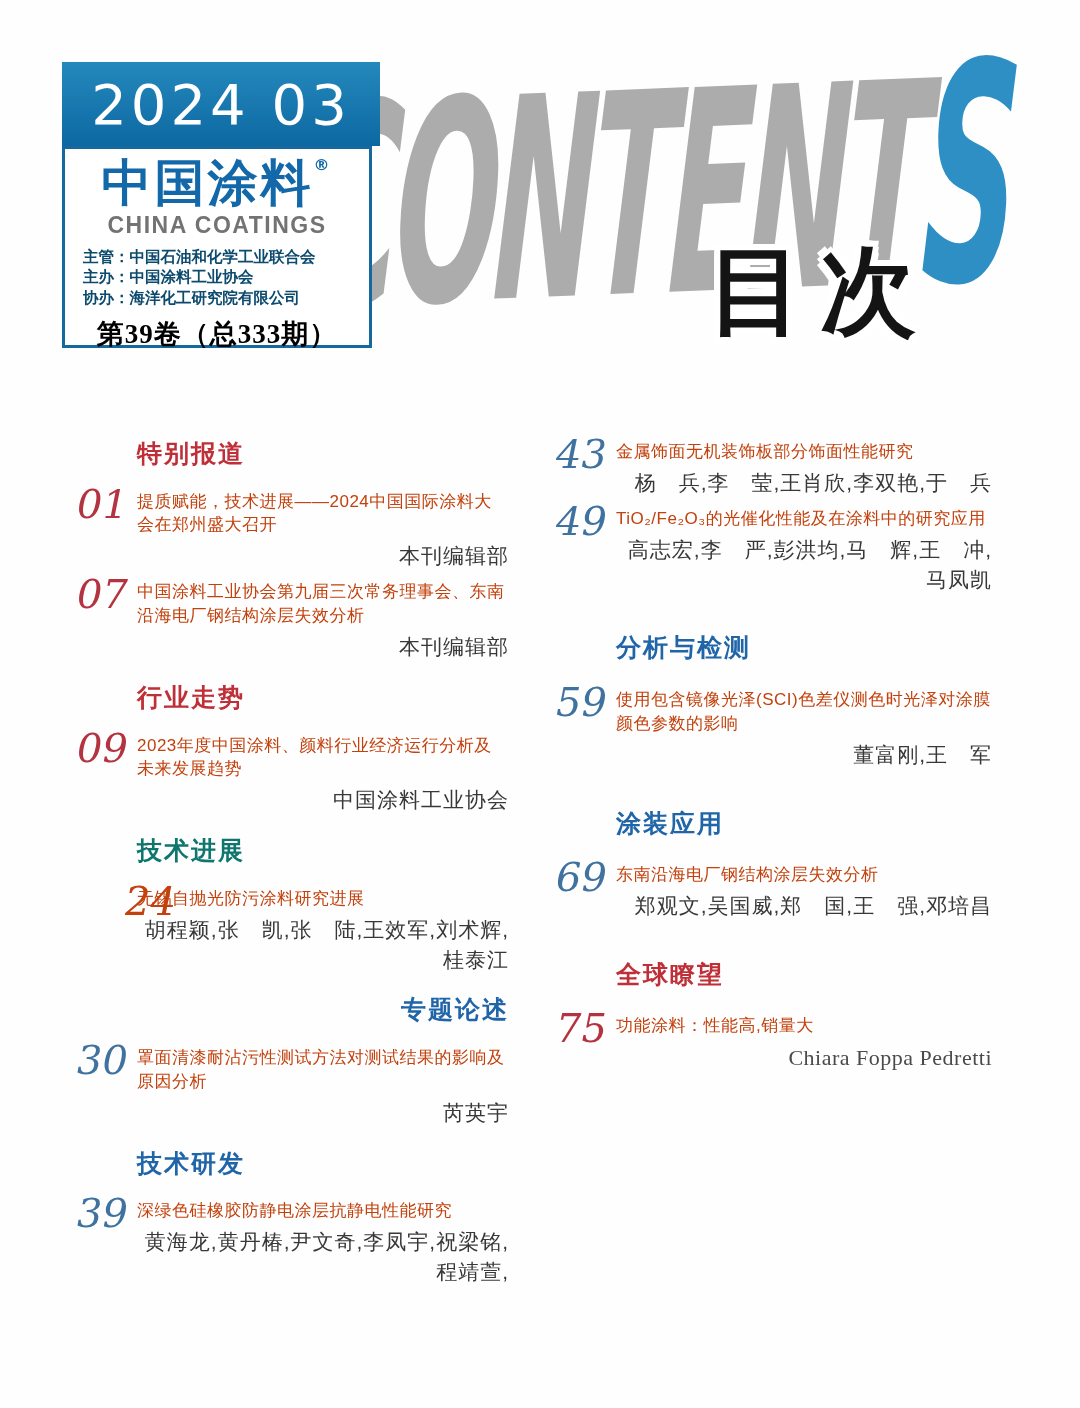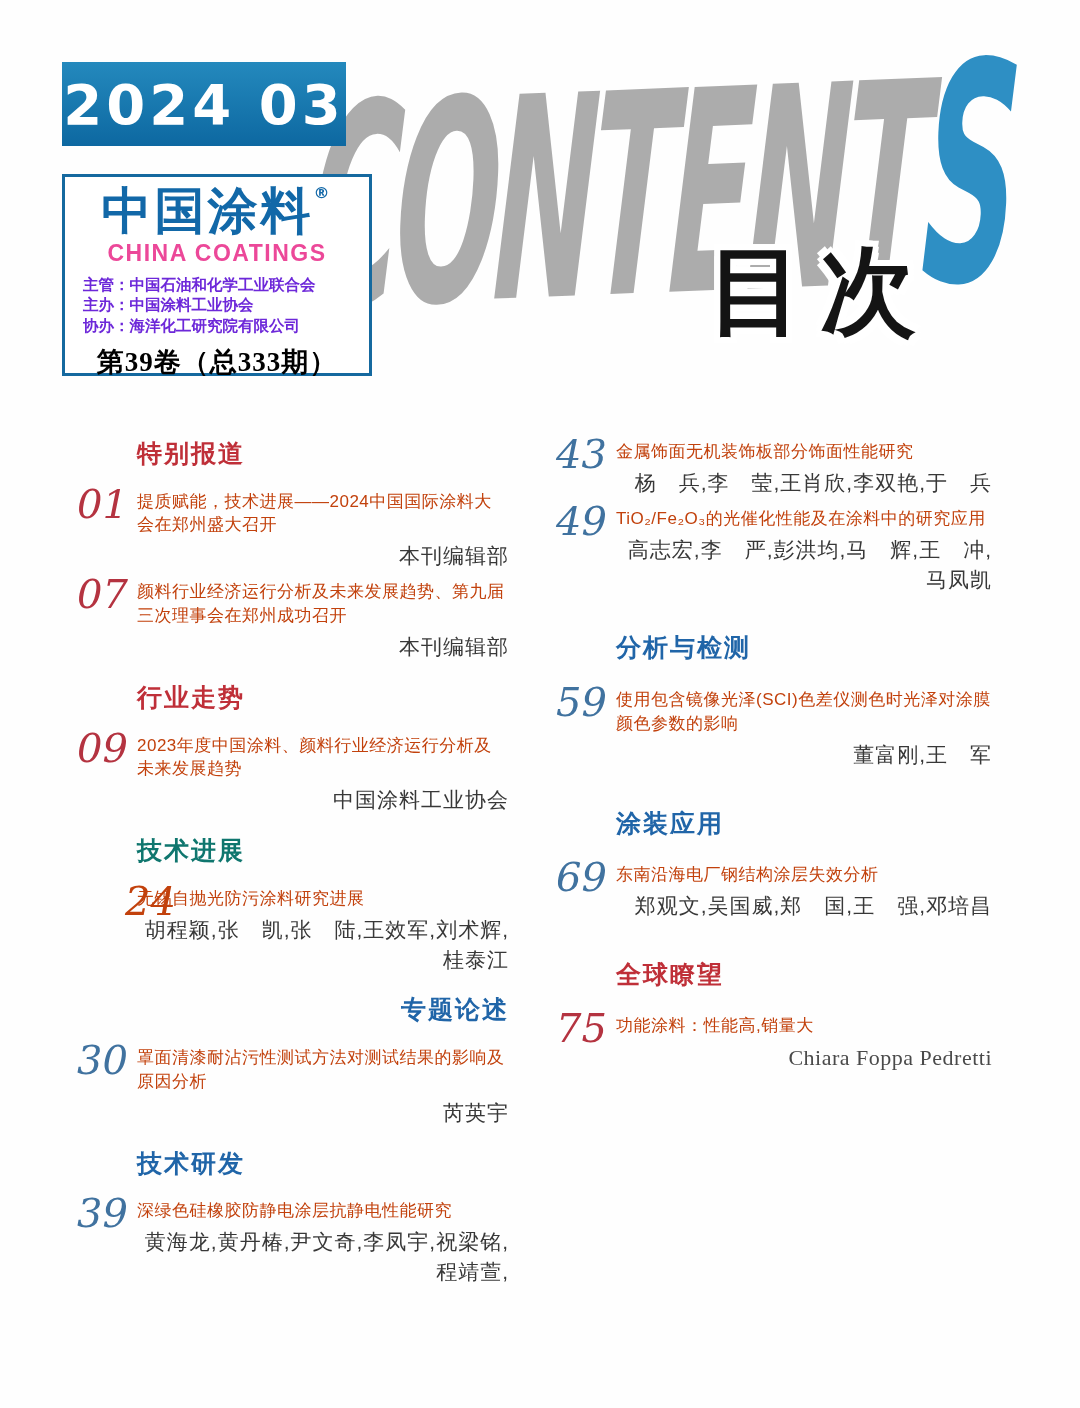--- a/index.html
+++ b/index.html
@@ -28,44 +28,43 @@
     position:absolute; left:708px; top:238px; z-index:3;
     font-weight:bold; font-size:96px; letter-spacing:16px;
     line-height:1.1; white-space:nowrap;
     text-shadow:
       -6px -6px 0 #fff, 6px -6px 0 #fff, -6px 6px 0 #fff, 6px 6px 0 #fff,
       -6px 0 0 #fff, 6px 0 0 #fff, 0 -6px 0 #fff, 0 6px 0 #fff;
   }
 
   
   .issue-box {
-    position:absolute; left:62px; top:62px; width:284px; height:84px; z-index:2;
+    position:absolute; left:62px; top:62px; width:318px; height:84px; z-index:2;
     background:linear-gradient(180deg,#2489bd 0%,#0d68a1 100%);
     color:#ffffff; display:flex; align-items:center; justify-content:center;
-    font-weight:bold; font-size:56px; letter-spacing:4px;
+    font-weight:normal; font-size:56px; letter-spacing:4px;
     font-family:"DejaVu Sans",sans-serif;
   }
   .logo-box {
     position:absolute; left:62px; top:146px; width:310px; height:202px; z-index:2;
     background:#ffffff; border:3px solid #15699f; text-align:center;
     padding-top:8px;
-    margin-top:28px;
   }
   .logo-cn {
     font-size:50px; font-weight:bold; letter-spacing:3px; line-height:1.05;
     font-family:"DejaVu Sans",sans-serif;
   }
   .logo-cn sup { font-size:16px; vertical-align:top; }
   .logo-en {
     font-size:23px; font-weight:bold; letter-spacing:1.5px; margin-top:2px;
     font-family:"Liberation Sans",sans-serif;
   }
   .org-lines {
     width:268px; margin:8px auto 0; text-align:left;
-    font-size:15.5px; font-weight:bold; color:#6d28d9; line-height:1.34;
+    font-size:15.5px; font-weight:bold; color:#0c4a6e; line-height:1.34;
   }
   .volume {
     margin-top:7px; font-size:27px; font-weight:bold; color:#000;
     font-family:"Liberation Serif","DejaVu Serif",serif; letter-spacing:1px;
   }
 
   
   .col { position:absolute; top:440px; z-index:2; }
   .col-left  { left:137px; width:372px; }
   .col-right { left:616px; width:376px; }
@@ -99,41 +98,41 @@
 <body>
 
 <div class="art-word" style="color: rgb(166, 166, 166);"><span>CONTENT</span><span class="art-s" style="color: rgb(29, 134, 192);">S</span></div>
 <div class="art-cn" style="color: rgb(20, 20, 20);">目次</div>
 
 <div class="issue-box">
   <span>2024 03</span>
 </div>
 <div class="logo-box">
   <div class="logo-cn" style="color: rgb(18, 104, 168);"><span>中国涂料</span><sup>®</sup></div>
-  <div class="logo-en" style="color: #ec4899;">CHINA COATINGS</div>
+  <div class="logo-en" style="color: #737373;">CHINA COATINGS</div>
   <div class="org-lines">
     <div>主管：中国石油和化学工业联合会</div>
     <div>主办：中国涂料工业协会</div>
     <div>协办：海洋化工研究院有限公司</div>
   </div>
   <div class="volume">第39卷（总333期）</div>
 </div>
 
 <div class="col col-left">
 
   <section class="sec">
     <h2 class="sec-heading" style="color: rgb(191, 47, 56);">特别报道</h2>
     <div class="toc-item">
       <span class="pnum" style="color: rgb(180, 51, 64);">01</span>
       <div class="title">提质赋能，技术进展——2024中国国际涂料大会在郑州盛大召开</div>
       <div class="authors">本刊编辑部</div>
     </div>
     <div class="toc-item">
       <span class="pnum" style="color: rgb(180, 51, 64);">07</span>
-      <div class="title">颜料行业经济运行分析及未来发展趋势、第九届三次理事会在郑州成功召开</div>
+      <div class="title">中国涂料工业协会第九届三次常务理事会、东南沿海电厂钢结构涂层失效分析</div>
       <div class="authors">本刊编辑部</div>
     </div>
   </section>
 
   <section class="sec">
     <h2 class="sec-heading" style="color: rgb(191, 47, 56);">行业走势</h2>
     <div class="toc-item">
       <span class="pnum" style="color: rgb(180, 51, 64);">09</span>
       <div class="title">2023年度中国涂料、颜料行业经济运行分析及未来发展趋势</div>
       <div class="authors">中国涂料工业协会</div>

